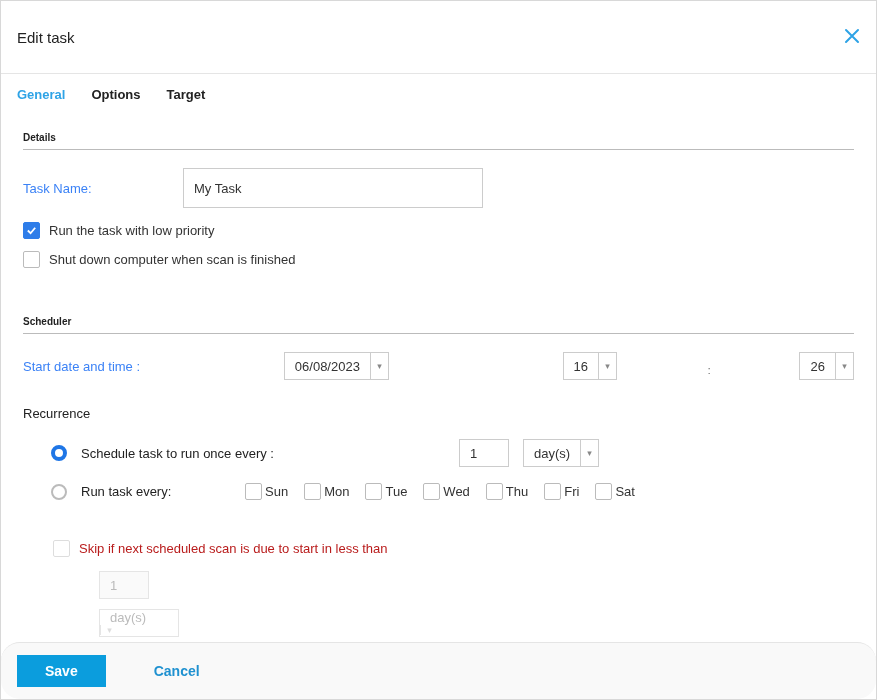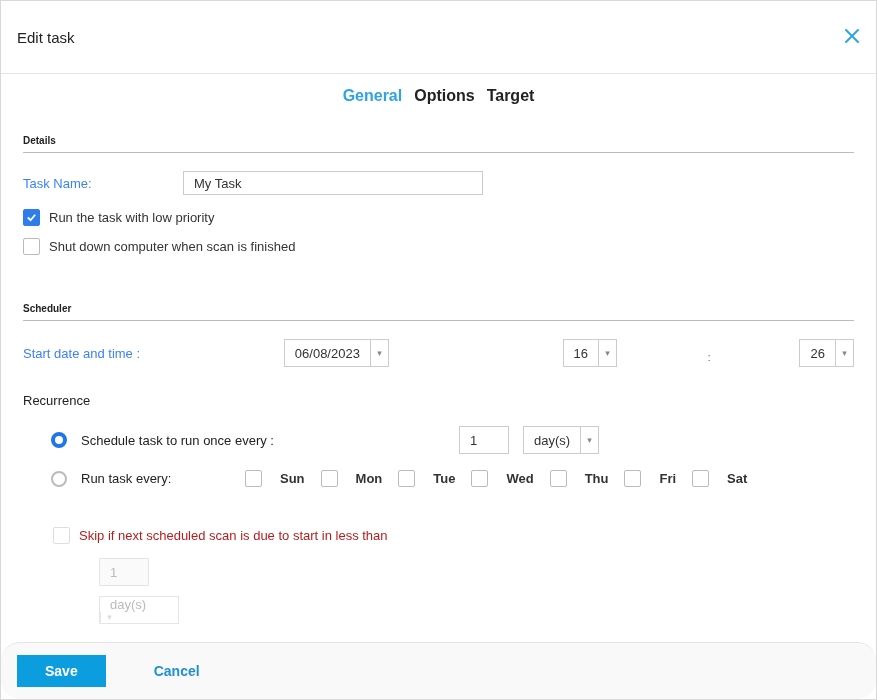--- a/index.html
+++ b/index.html
@@ -27,25 +27,24 @@
   }
   .close-icon {
     color: #2ea3e6;
     font-size: 20px;
     cursor: pointer;
     line-height: 1;
     font-weight: 300;
   }
   .tabs {
     display: flex;
-    gap: 12px;
+    gap: 26px;
     padding: 13px 16px 12px;
-    font-size: 16px;
+    font-size: 13px;
     font-weight: bold;
-    justify-content: center;
   }
   .tab {
     cursor: pointer;
     color: #222;
   }
   .tab.active {
     color: #2ea3e6;
   }
   .body {
     flex: 1;
@@ -64,21 +63,21 @@
   .row {
     display: flex;
     align-items: center;
     margin-bottom: 14px;
   }
   .label-col {
     width: 160px;
     color: #3b82f6;
   }
   input[type="text"].text-input {
-    height: 24px;
+    height: 40px;
     border: 1px solid #ccc;
     padding: 0 10px;
     font-size: 13px;
     width: 300px;
     color: #333;
   }
 
   .checkbox-row {
     display: flex;
     align-items: center;
@@ -190,23 +189,22 @@
 
   .day-group {
     display: flex;
     gap: 16px;
     align-items: center;
     font-size: 13px;
   }
   .day-item {
     display: flex;
     align-items: center;
-    gap: 18px;
-    color: #333;
-    font-weight: bold;
+    gap: 3px;
+    color: #333;
   }
 
   .sub-indent {
     margin-left: 30px;
     margin-top: 6px;
     color: #bbb;
   }
   .sub-indent .checkbox-row { margin-bottom: 14px; }
   .sub-indent-inner {
     margin-left: 46px;

